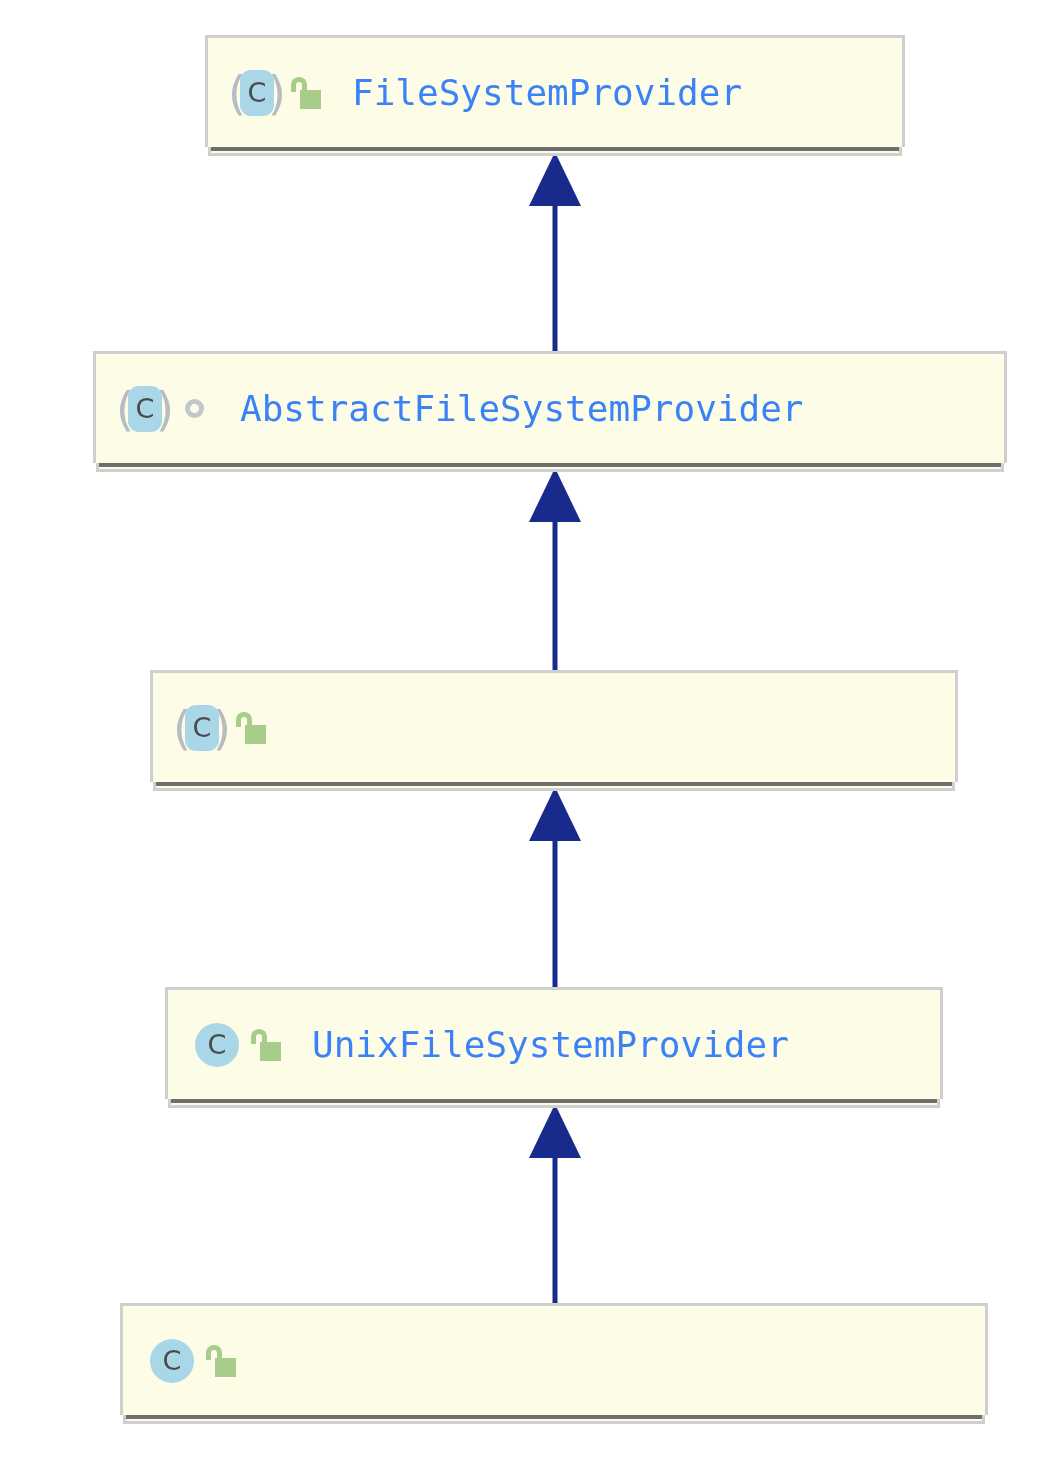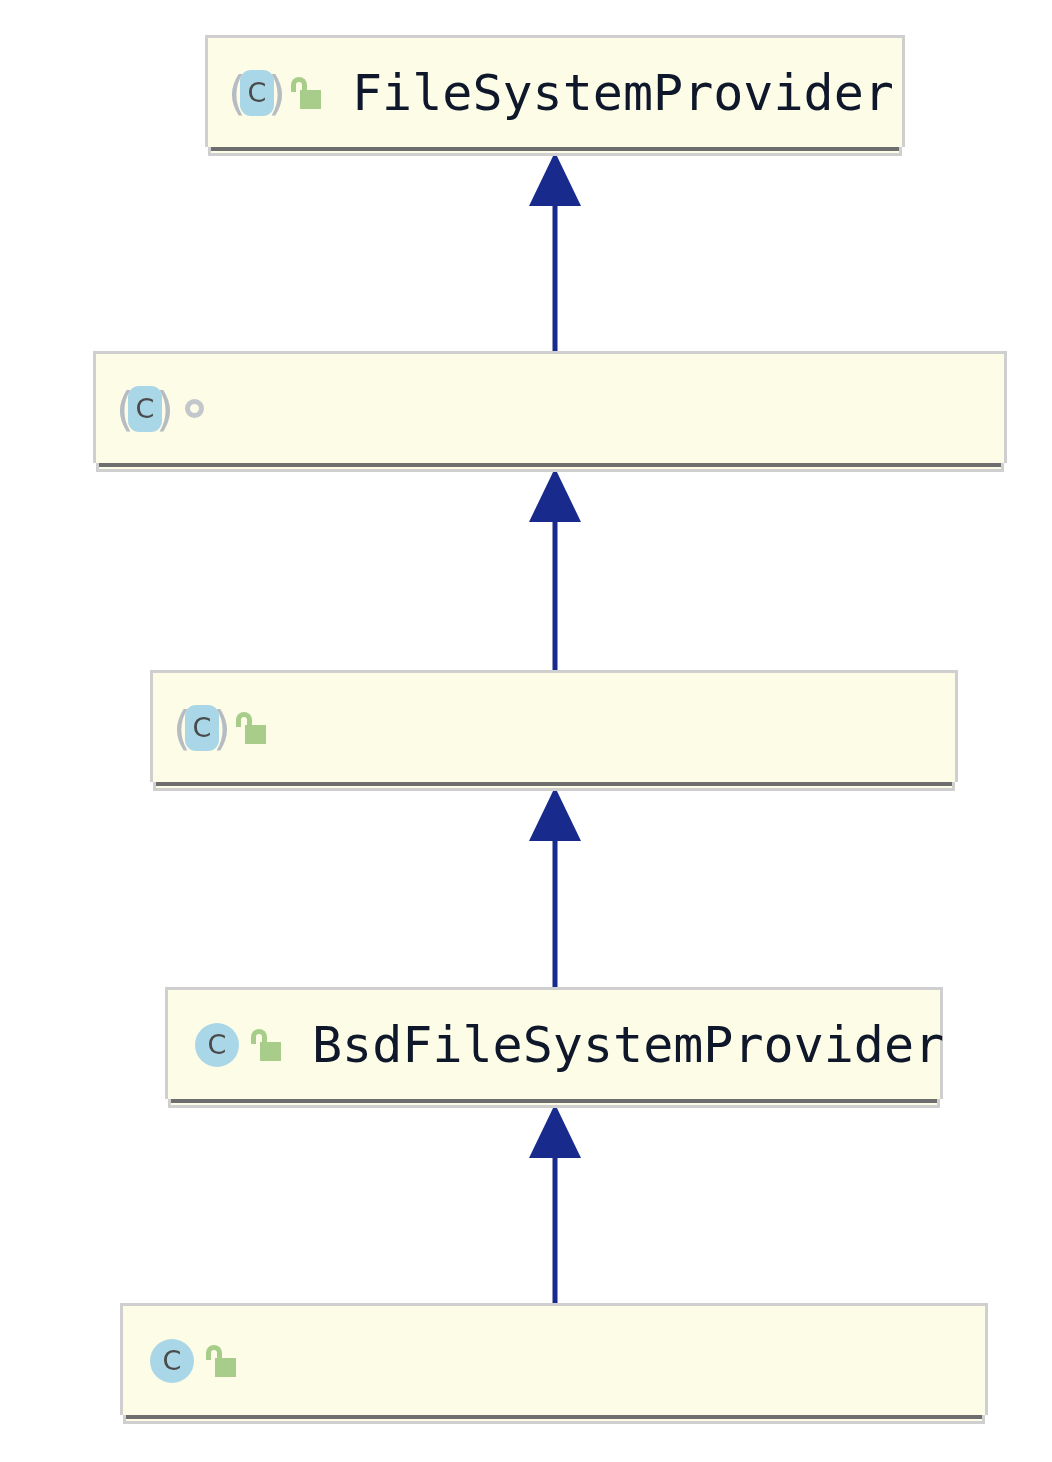--- a/index.html
+++ b/index.html
@@ -139,23 +139,23 @@
     height: 19px;
     border-radius: 50%;
     border: 5px solid #c2c7cb;
     box-sizing: border-box;
     background: transparent;
   }
 
   
   .class-label {
     font-family: "DejaVu Sans Mono", monospace;
-    font-size: 50px;
+    font-size: 36px;
     line-height: 1;
-    color: #0f172a;
+    color: #3b82f6;
     white-space: nowrap;
     margin-left: 26px;
   }
 
   
   .edge {
     position: absolute;
     pointer-events: none;
   }
 </style>
@@ -204,20 +204,21 @@
   <div class="class-node" style="left:93px; top:351px; width:914px; height:112px;">
     <span class="c-icon-wrap">
       <span class="paren left">(</span>
       <span class="c-disc"></span>
       <span class="c-letter">C</span>
       <span class="paren right">)</span>
     </span>
     <span class="vis-wrap">
       <span class="pkg-circle"></span>
     </span>
+    <span class="class-label">AbstractFileSystemProvider</span>
     <span class="bottom-shadow"></span>
   </div>
 
   <div class="class-node" style="left:150px; top:670px; width:808px; height:112px;">
     <span class="c-icon-wrap">
       <span class="paren left">(</span>
       <span class="c-disc"></span>
       <span class="c-letter">C</span>
       <span class="paren right">)</span>
     </span>
@@ -234,21 +235,21 @@
     <span class="c-icon-wrap">
       <span class="c-disc round"></span>
       <span class="c-letter">C</span>
     </span>
     <span class="vis-wrap">
       <span class="lock-open">
         <span class="shackle"></span>
         <span class="body"></span>
       </span>
     </span>
-    <span class="class-label">BsdFileSystemProvider</span>
+    <span class="class-label">UnixFileSystemProvider</span>
     <span class="bottom-shadow"></span>
   </div>
 
   <div class="class-node" style="left:120px; top:1303px; width:868px; height:112px;">
     <span class="c-icon-wrap">
       <span class="c-disc round"></span>
       <span class="c-letter">C</span>
     </span>
     <span class="vis-wrap">
       <span class="lock-open">

